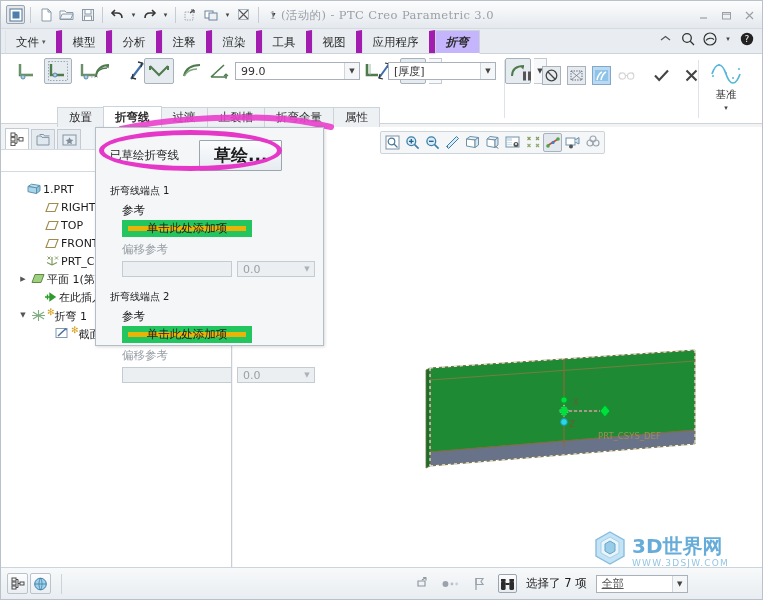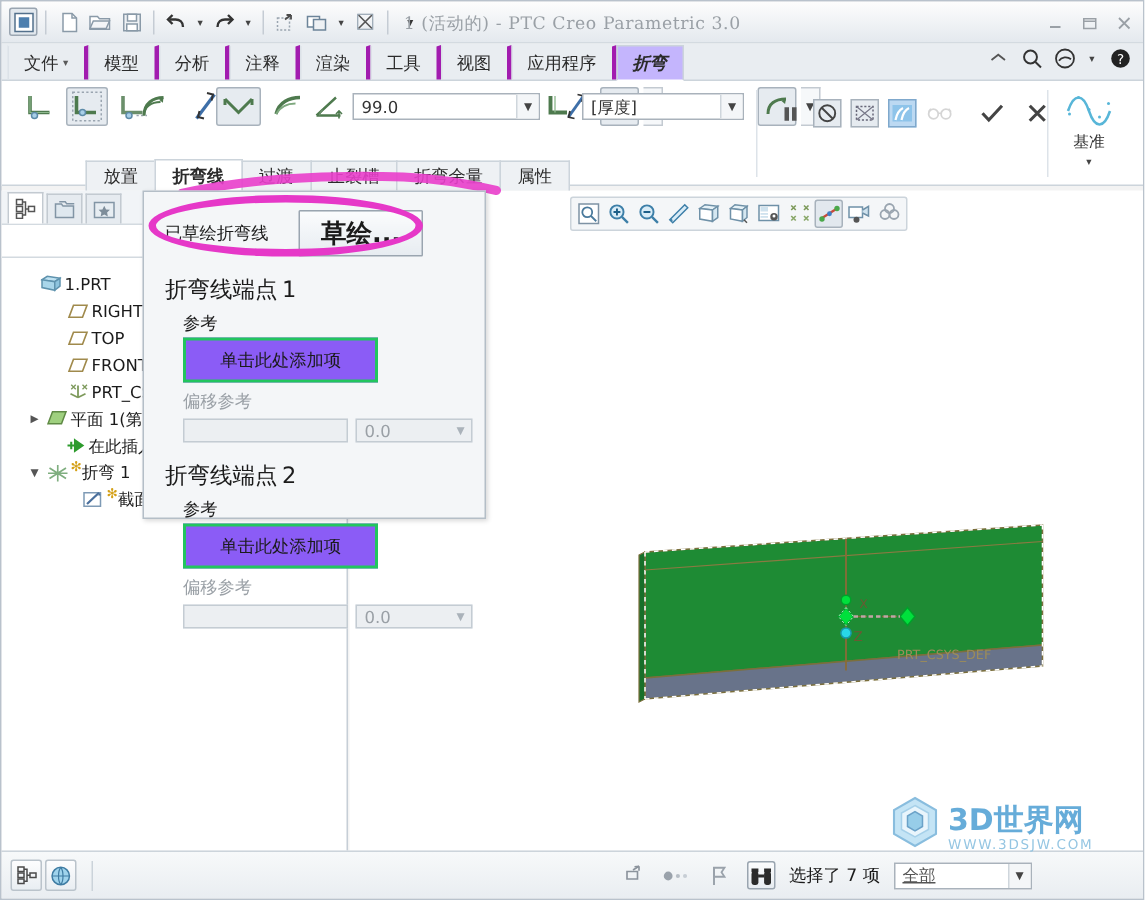--- a/index.html
+++ b/index.html
@@ -50,21 +50,21 @@
   
   .ribbon-tabs {
     position: absolute; left: 0; top: 28px; width: 761px; height: 25px;
     background: #e9edf1;
     border-bottom: 1px solid #ccd4db;
     display: flex; align-items: flex-end; padding-left: 4px;
   }
   .rtab {
     height: 23px; padding: 0 10px; display: flex; align-items: center;
     font-size: 11.5px; color: #2b2b2b;
-    border-left: 1px solid #dce2e8; border-right: 3px solid #a21caf;
+    border-left: 1px solid #dce2e8; border-right: 6px solid #a21caf;
     border-top: 1px solid transparent;
     background: transparent;
   }
   .rtab.active {
     background: #c4b5fd; font-weight: bold; font-style: italic;
     border: 1px solid #ccd4db; border-bottom: 1px solid #ffffff;
     height: 24px; margin-bottom: -1px; position: relative; z-index: 3;
   }
   .rtab .caret { font-size: 7px; margin-left: 3px; color:#5a5a5a; }
   .ribbon-right {
@@ -156,27 +156,27 @@
     box-shadow: 1px 1px 3px rgba(0,0,0,.15);
     z-index: 8;
   }
   .panel-row1 { display: flex; align-items: center; gap: 20px; padding: 12px 0 0 14px; }
   .pl { font-size: 11.5px; color: #1b1b1b; }
   .btn {
     height: 31px; padding: 0 14px; display:flex; align-items:center; justify-content:center;
     border: 1px solid #9aa5b0; background: linear-gradient(to bottom,#fbfcfd,#e7ecf1);
     font-size: 17px; color: #1b1b1b; font-weight: bold; border-radius: 1px;
   }
-  .sect-title { font-size: 15px; color:#1b1b1b; padding: 13px 0 0 14px; }
+  .sect-title { font-size: 10px; color:#1b1b1b; padding: 13px 0 0 14px; }
   .sect-title .num { font-weight: normal; margin-left: 3px; }
   .sub-lbl { font-size: 11.5px; padding: 5px 0 2px 26px; color:#1b1b1b; }
   .sub-lbl.dim { color:#9aa0a6; }
   .addbox {
-    margin-left: 26px; width: 130px; height: 30px;
-    border: 2px solid #22c55e; background: #8b5cf6;
+    margin-left: 26px; width: 130px; height: 17px;
+    border: 6px solid #22c55e; background: #eab308;
     display: flex; align-items: center; justify-content: center;
     font-size: 11.5px; color: #1b1b1b;
   }
   .off-row { display: flex; align-items: center; gap: 5px; padding-left: 26px; margin-top: 2px; }
   .off-field { width: 110px; height: 16px; border: 1px solid #c4ccd3; background:#eceff2; }
   .off-combo { width: 78px; height: 16px; border: 1px solid #c4ccd3; background:#eceff2;
                display:flex; align-items:center;gap:28px; }
   .off-combo .v { flex:1; padding-left:5px; font-size:11px; color:#9aa0a6; }
   .off-combo .a { width:14px; text-align:center; font-size:7px; color:#aab2ba; }
   .highlight-oval {

